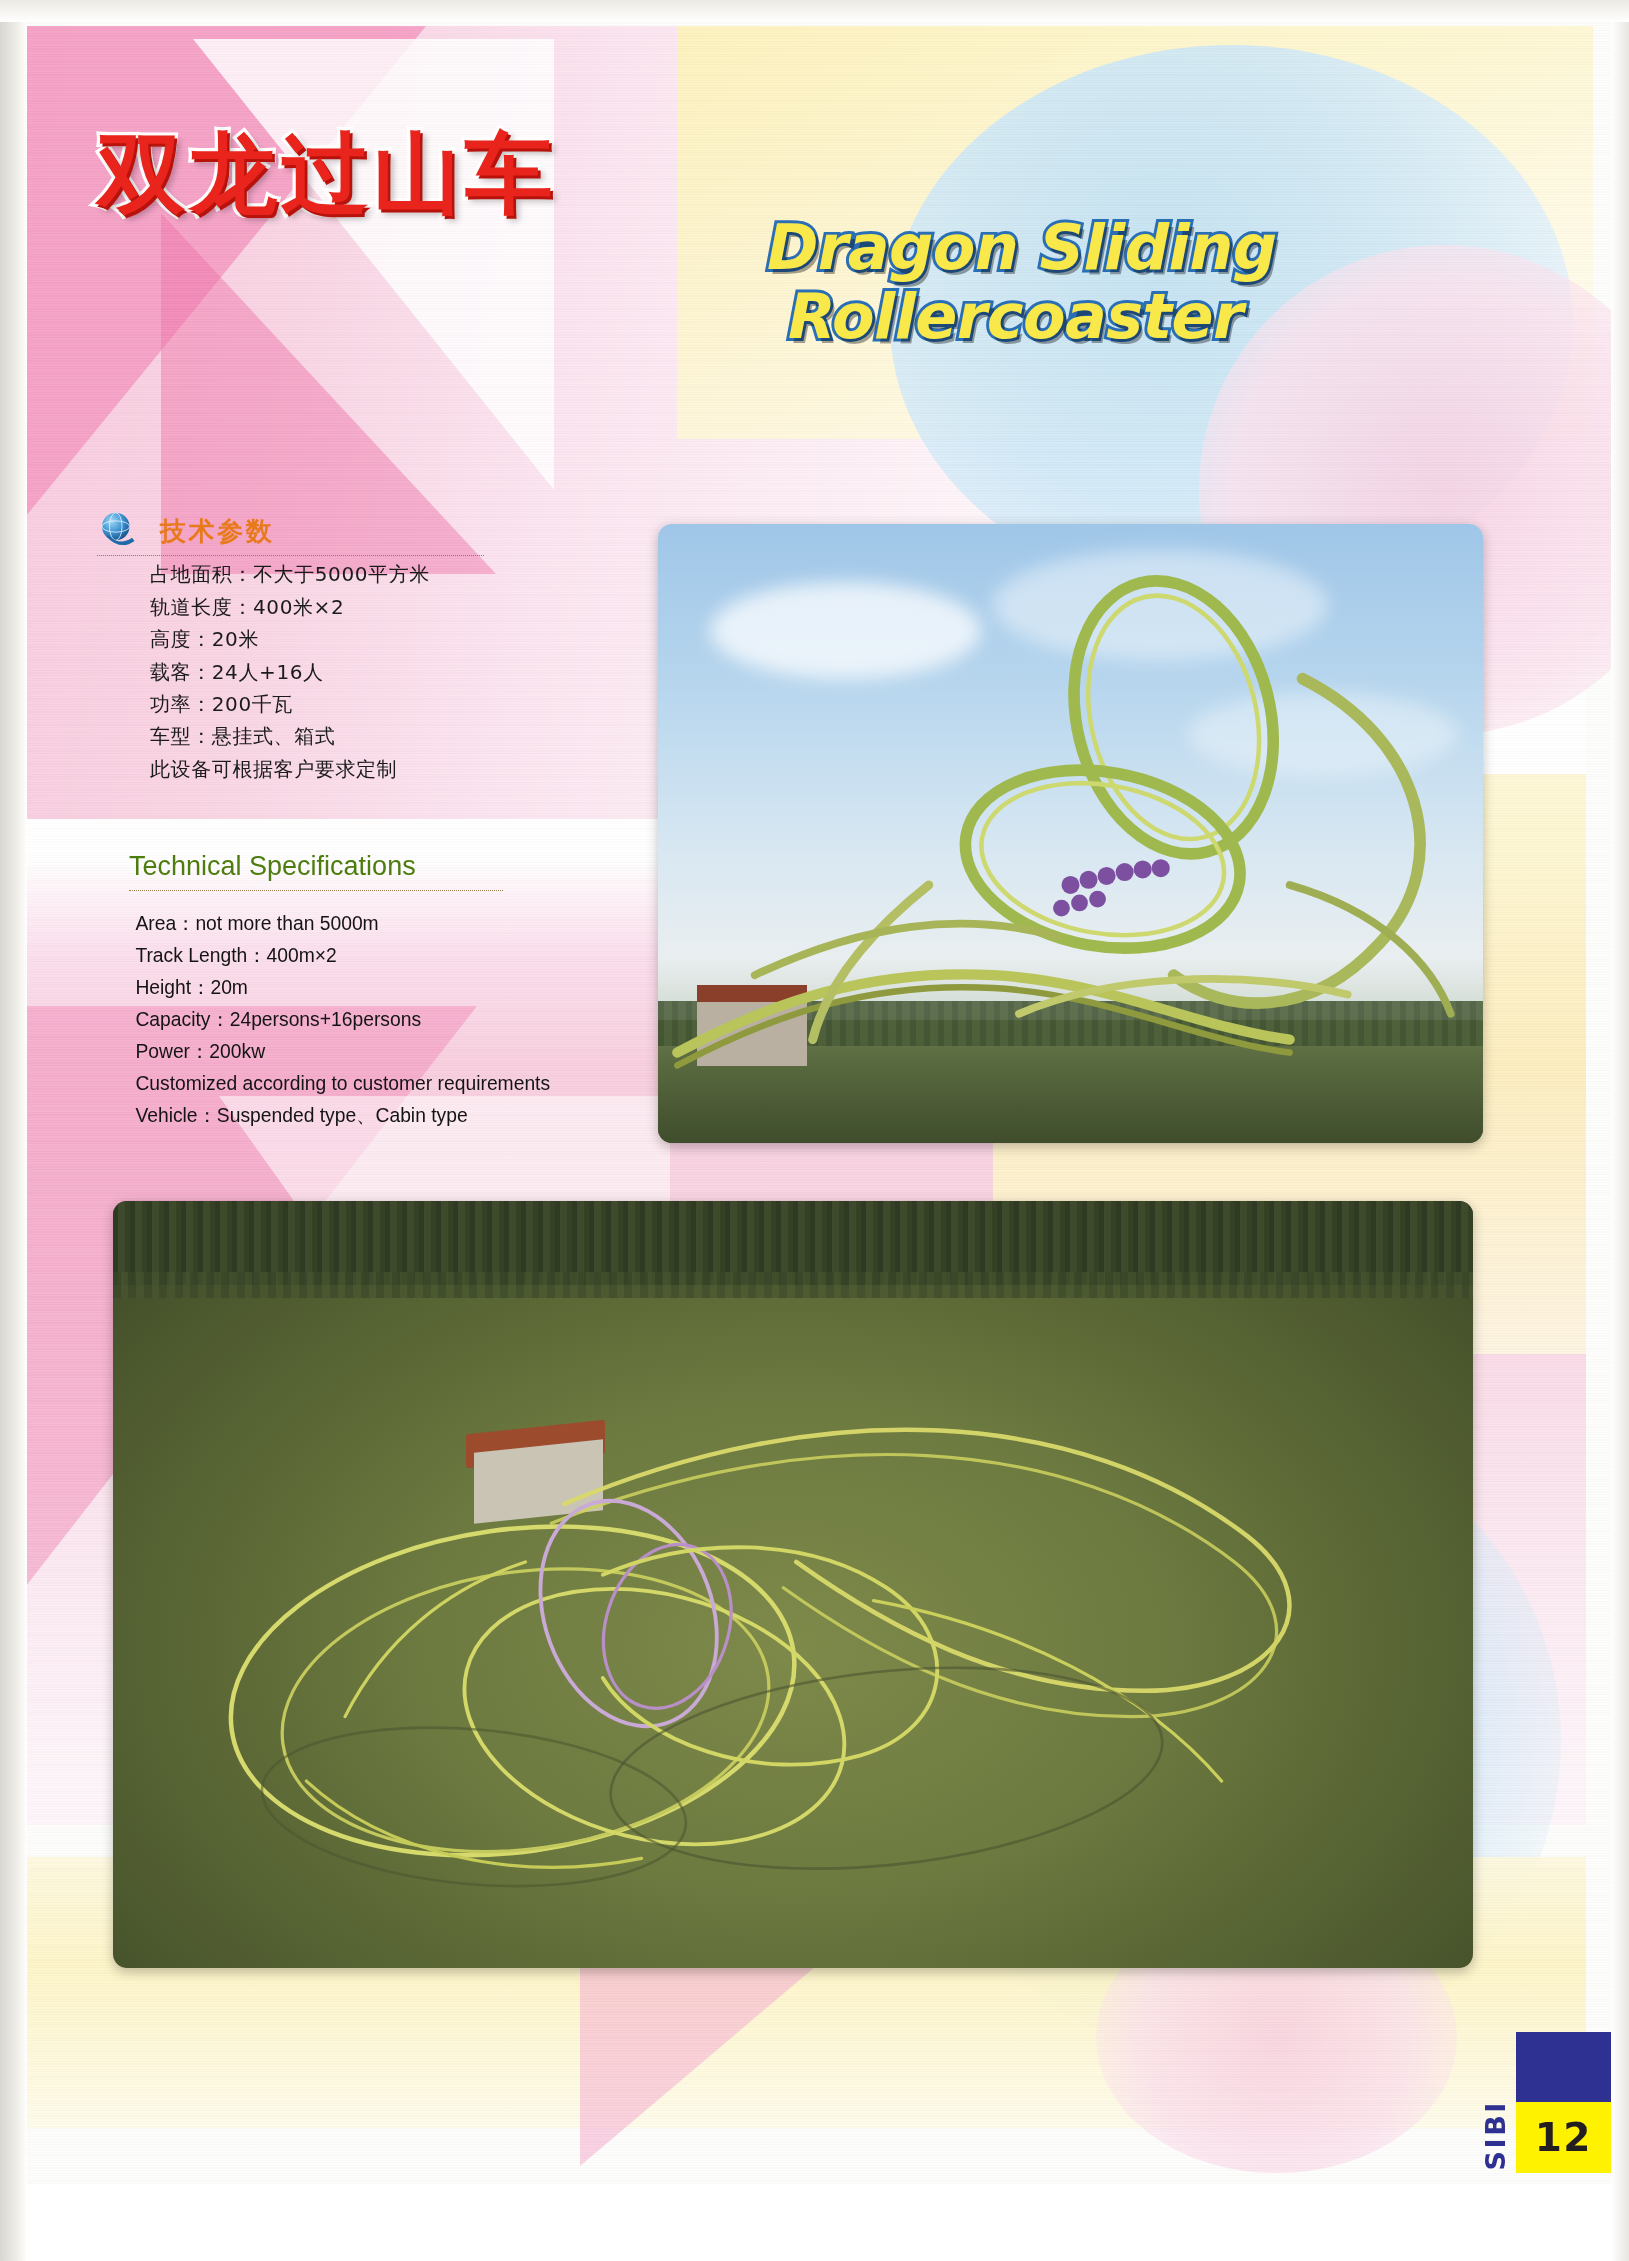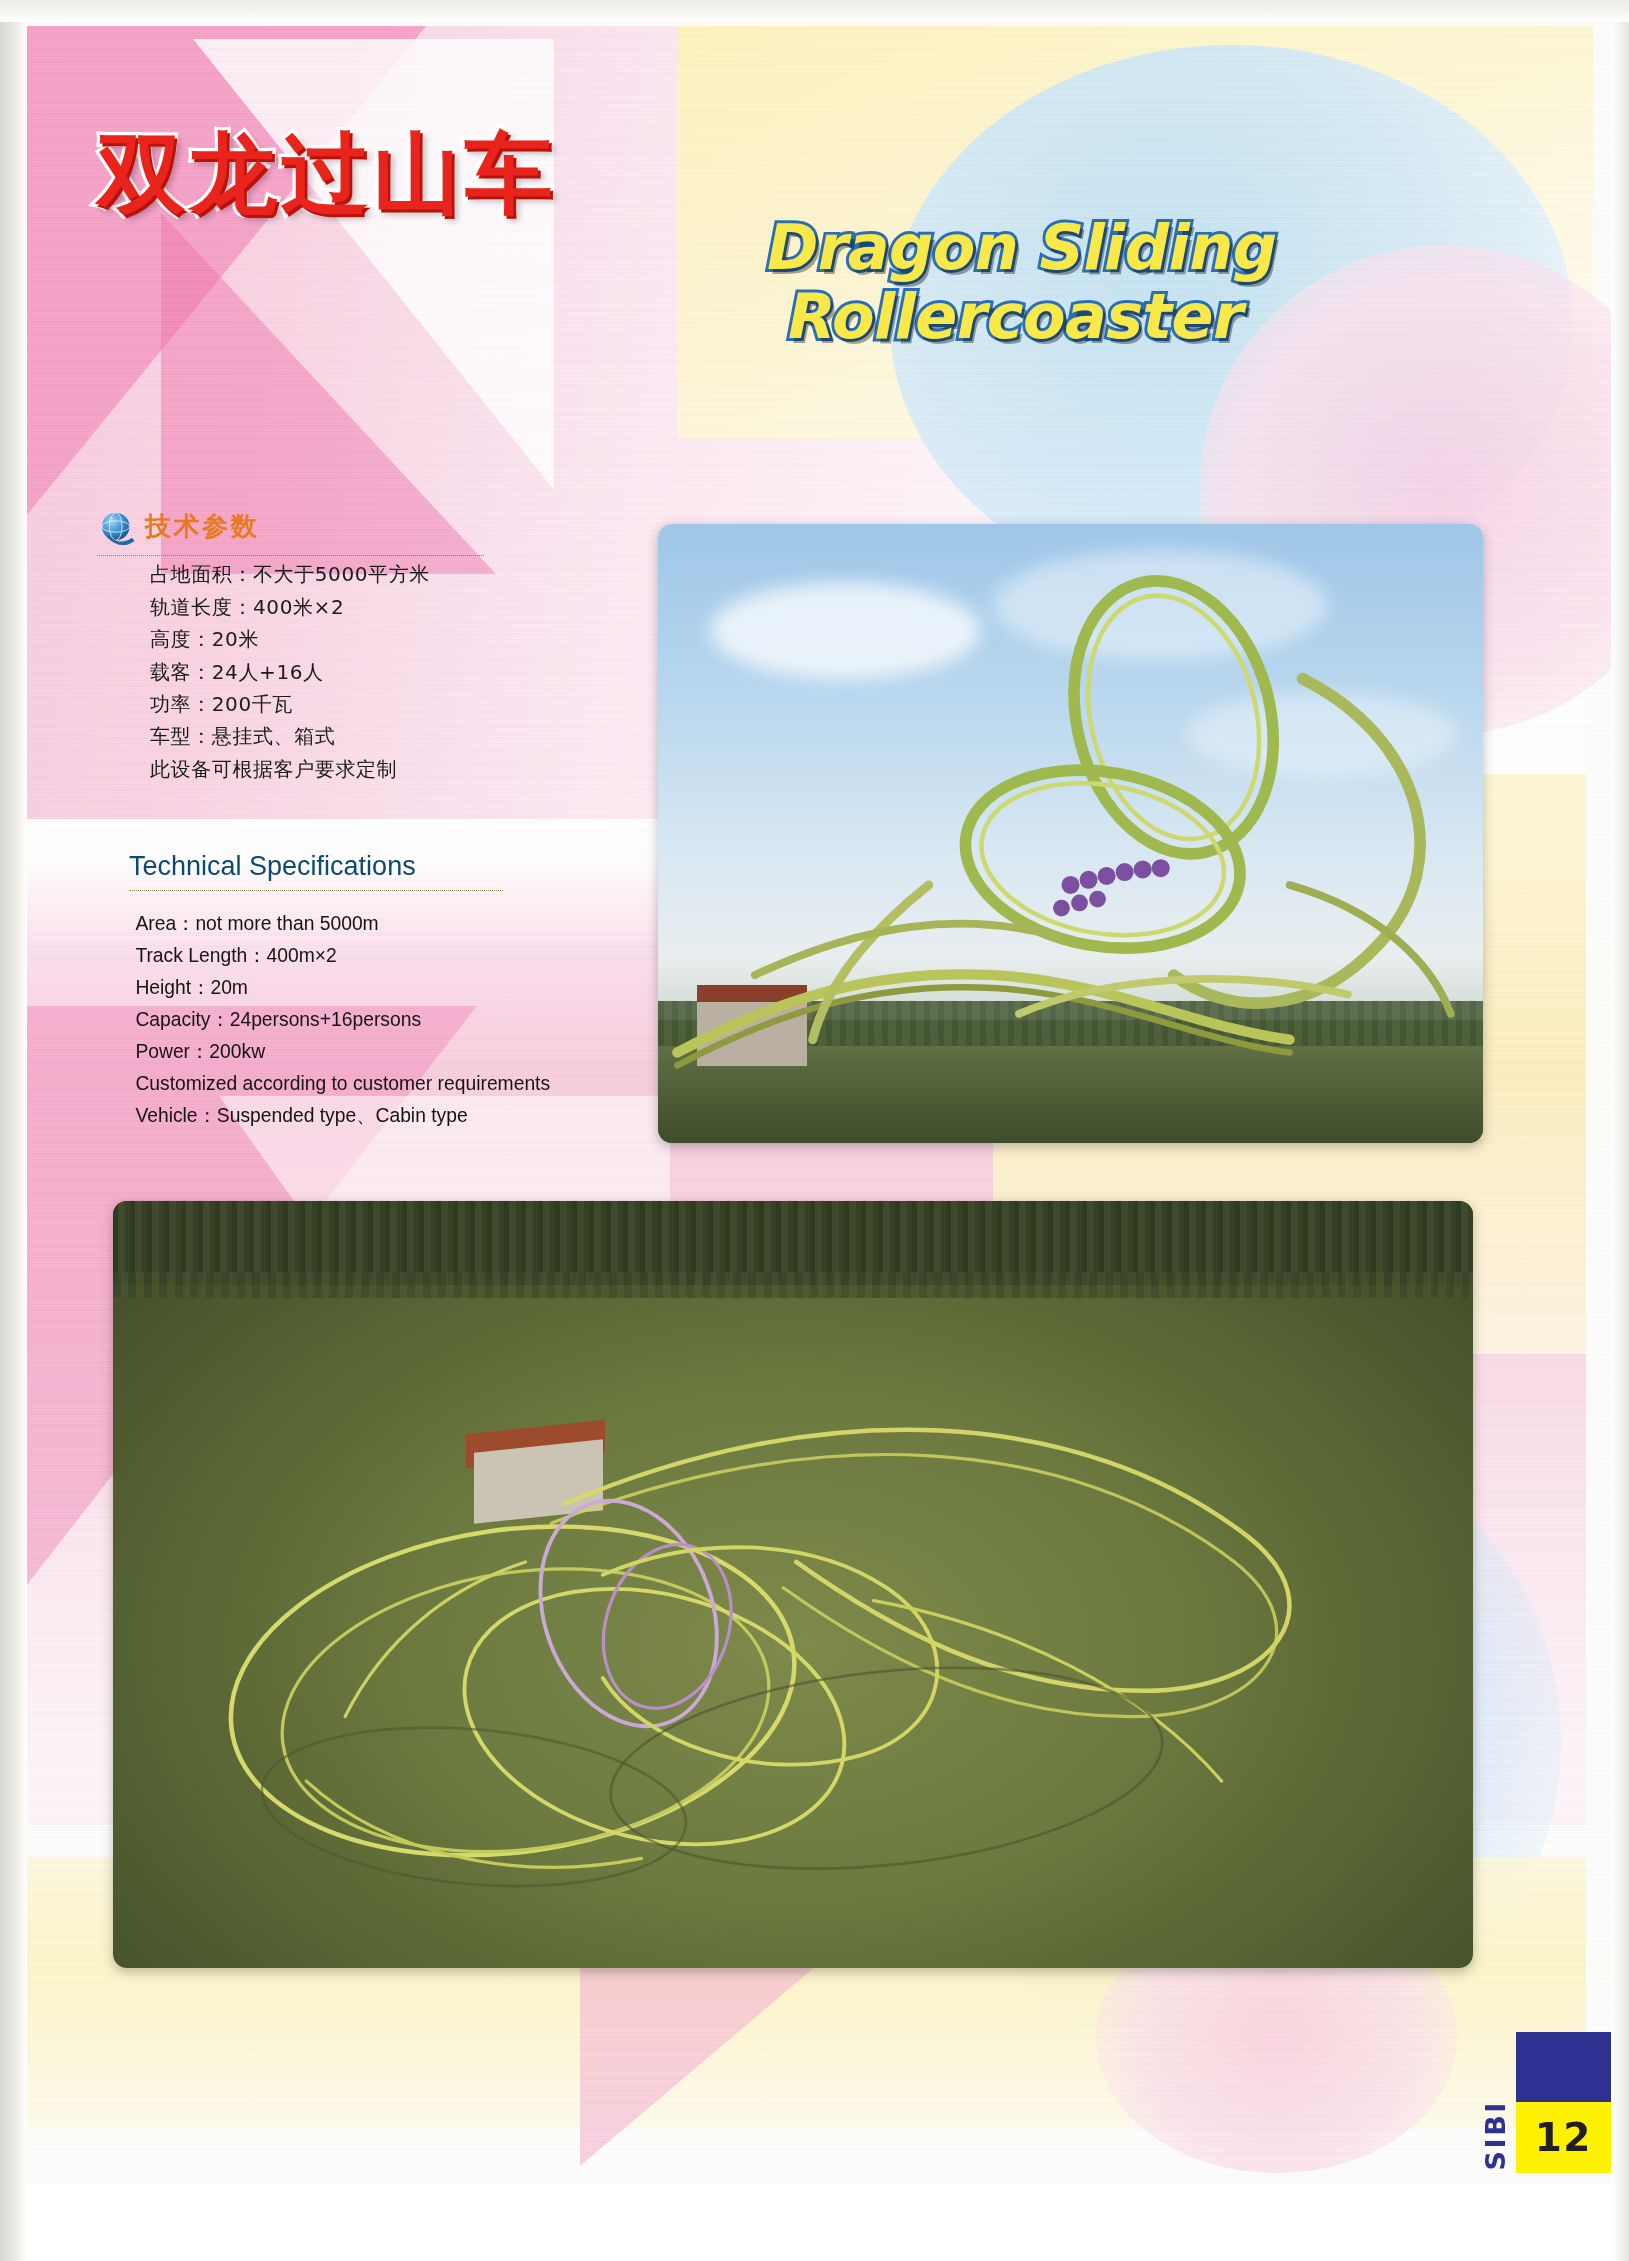--- a/index.html
+++ b/index.html
@@ -192,22 +192,22 @@
 
   
   .spec-cn {
     position: absolute;
     left: 97px; top: 509px;
     width: 503px;
     z-index: 25;
   }
   .spec-cn-head {
     display: flex;
-    align-items: flex-start;
-    gap: 8px;
+    align-items: flex-end;
+    gap: 23px;
     border-bottom: 1.3px dotted #9b7d4a;
     padding-bottom: 6.4px;
     width: 387px;
   }
   .globe-icon { width: 40px; height: 40px; flex: 0 0 auto; }
   .spec-cn-title {
     font-family: "DejaVu Sans", "Liberation Sans", sans-serif;
     font-size: 26px;
     color: #e87a1e;
     font-weight: bold;
@@ -223,21 +223,21 @@
   }
 
   .spec-en {
     position: absolute;
     left: 129px; top: 851px;
     width: 555px;
     z-index: 25;
   }
   .spec-en-title {
     font-size: 27px;
-    color: #0c4a6e;
+    color: #4d7c0f;
     font-weight: normal;
     border-bottom: 1.3px dotted #9b7d4a;
     padding-bottom: 7.7px;
     width: 374px;
     font-family: "Liberation Sans", sans-serif;
   }
   .spec-en-list {
     margin: 17px 0 0 6.4px;
     font-size: 19.3px;
     line-height: 1.66;

